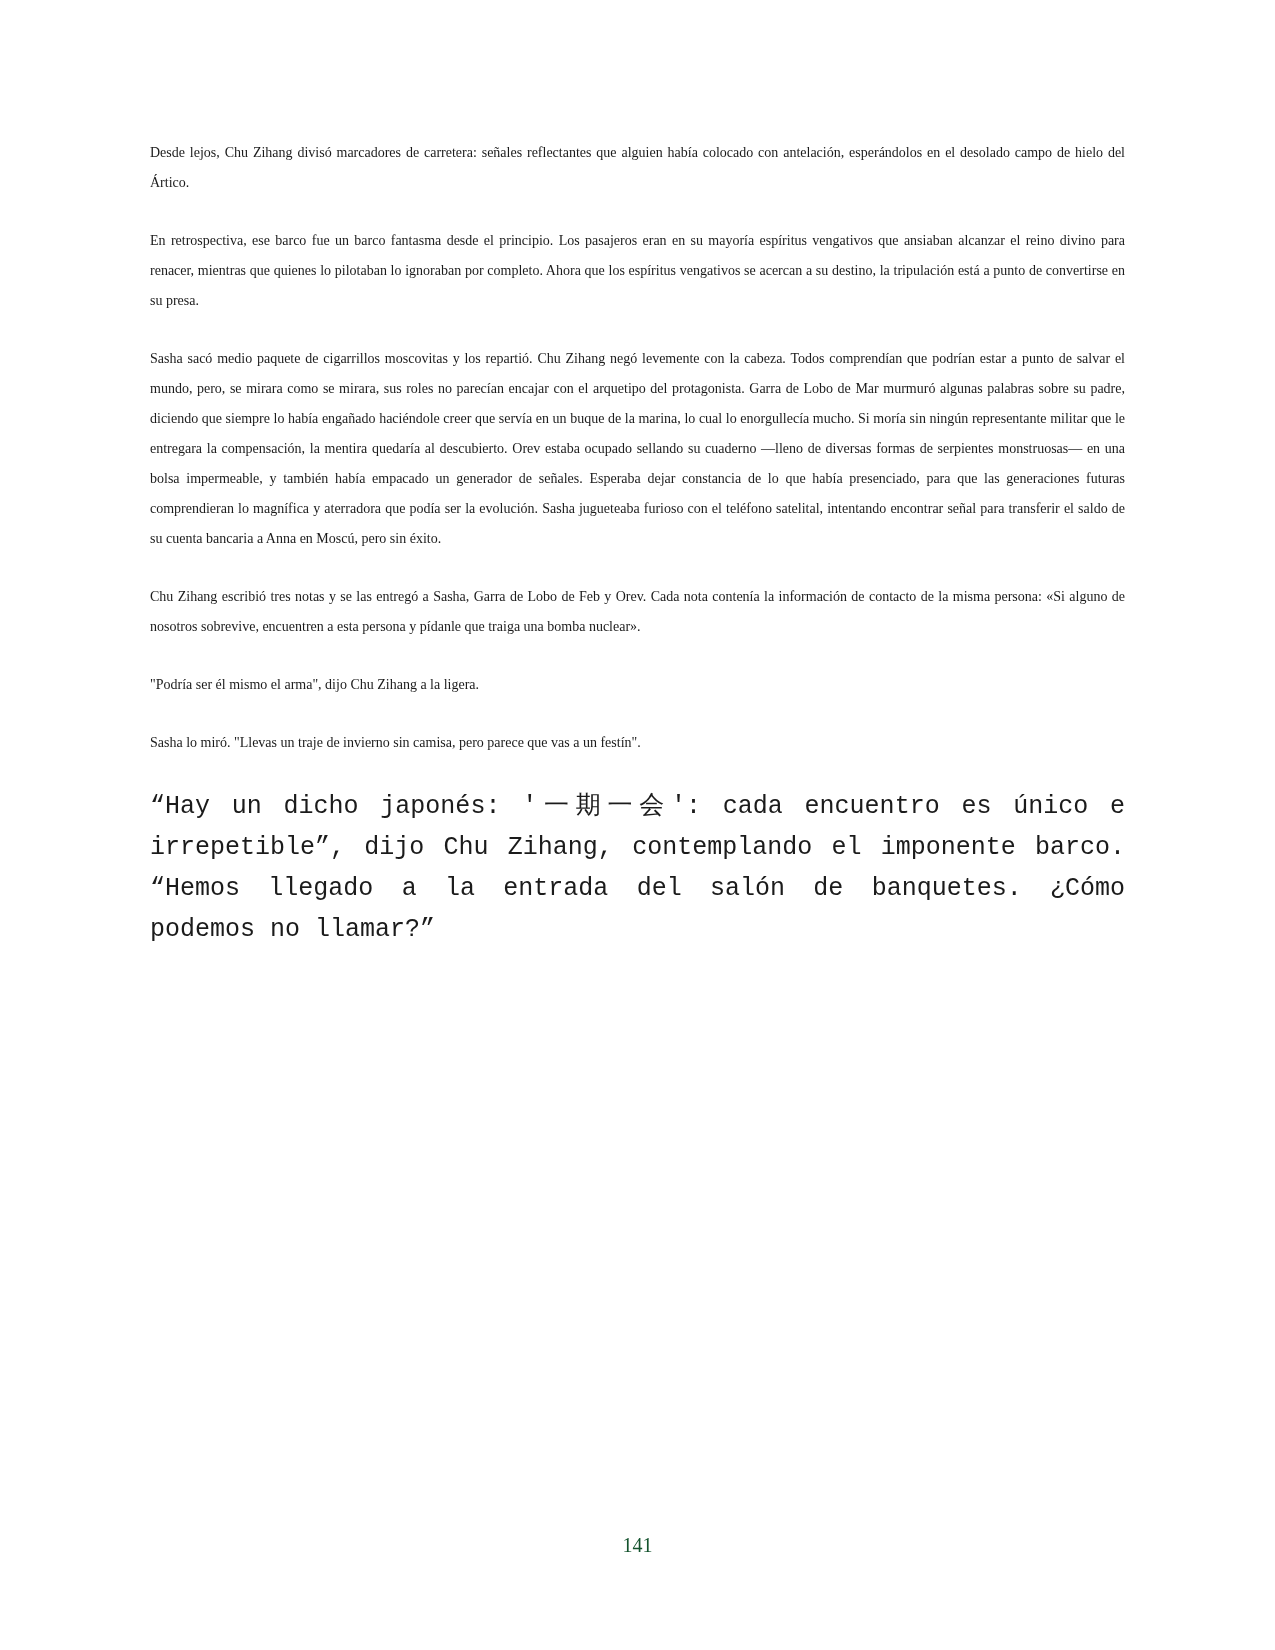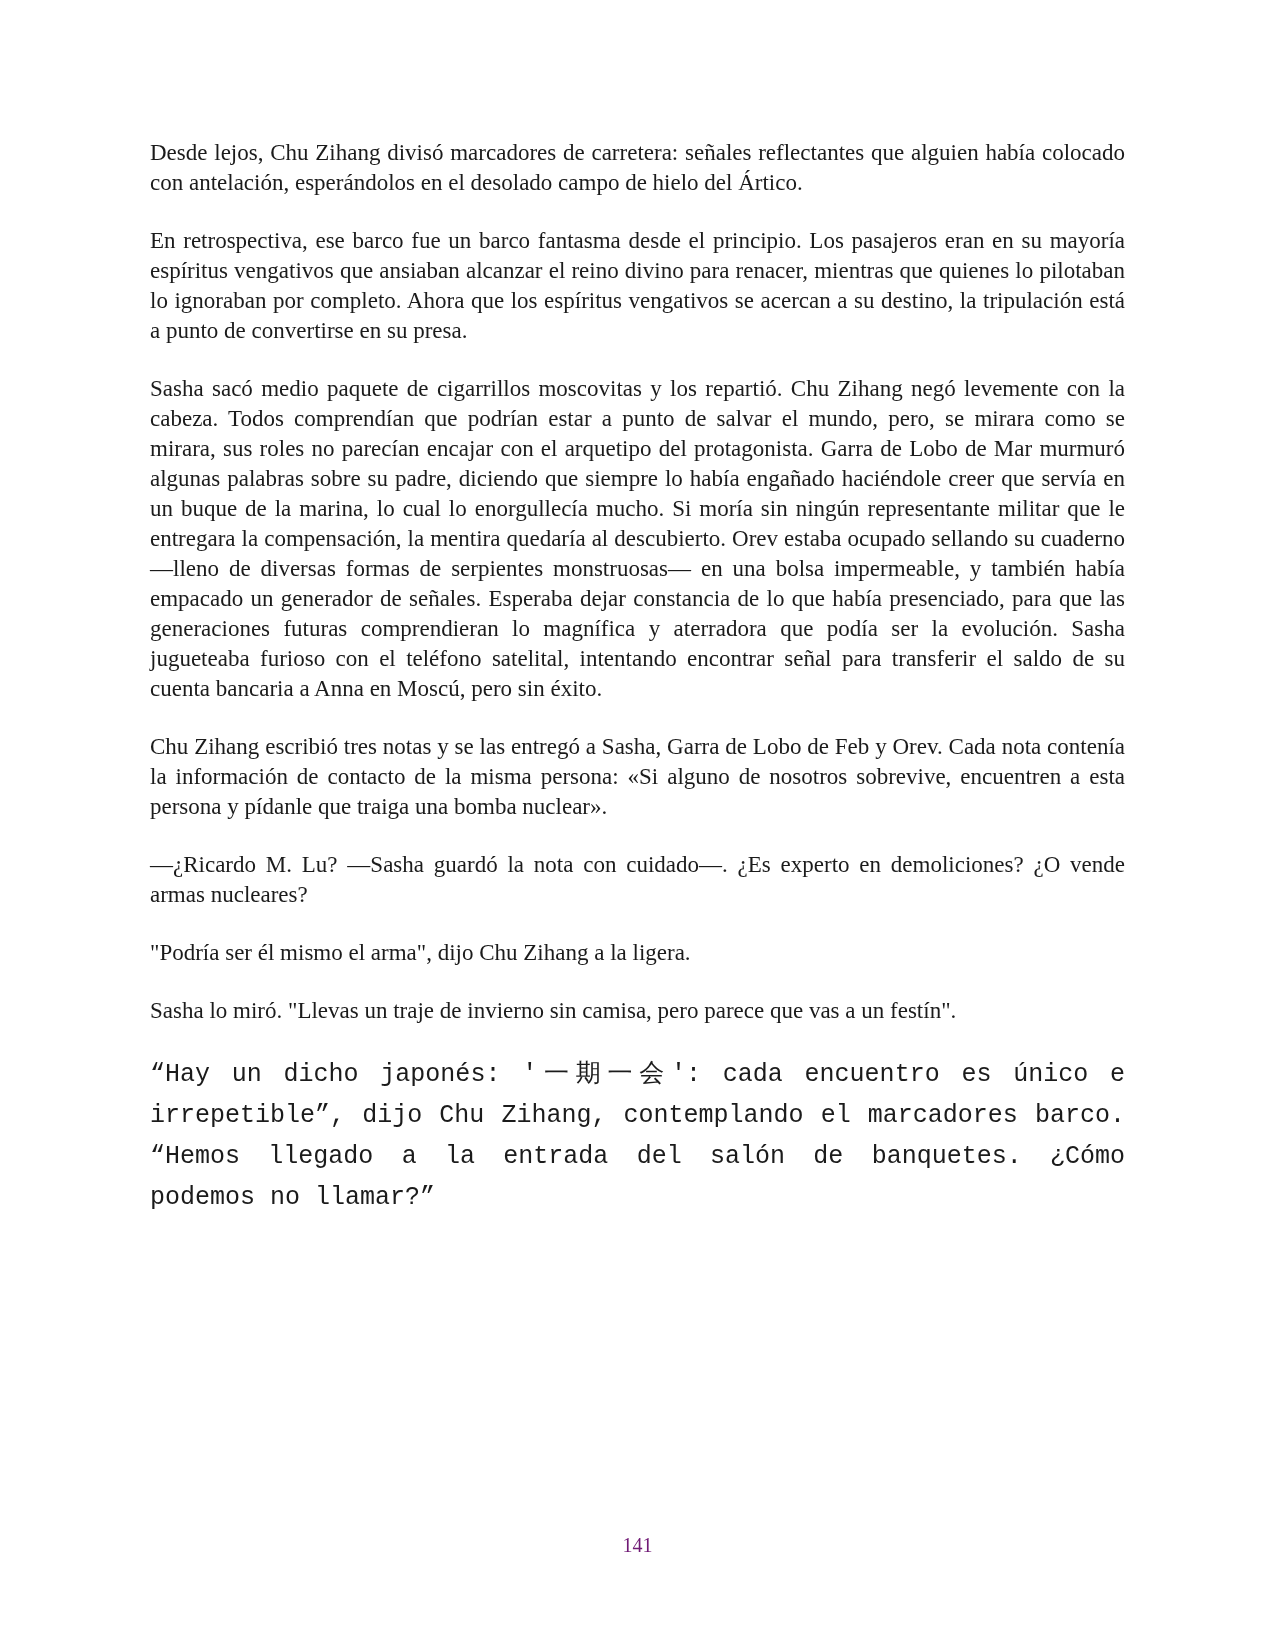--- a/index.html
+++ b/index.html
@@ -17,51 +17,50 @@
     color: #1b1b1b;
   }
   .content {
     position: absolute;
     top: 138px;
     left: 150px;
     width: 975px;
   }
   .content p {
     margin: 0 0 28px 0;
-    font-size: 23px;
+    font-size: 14px;
     line-height: 30px;
     text-align: justify;
     text-justify: inter-word;
   }
   .content p.mono {
     font-family: "Liberation Mono", "DejaVu Sans Mono", monospace;
     font-size: 25px;
     line-height: 41px;
     margin-top: 2px;
     letter-spacing: 0px;
   }
   .footer {
     position: absolute;
     top: 1532px;
     left: 0;
     width: 100%;
     text-align: center;
     font-size: 20px;
     line-height: 26px;
-    color: #701a75;
+    color: #14532d;
   }
 </style>
 </head>
 <body>
 
 <div class="page">
   <div class="content">
     <p>Desde lejos, Chu Zihang divisó marcadores de carretera: señales reflectantes que alguien había colocado con antelación, esperándolos en el desolado campo de hielo del Ártico.</p>
     <p>En retrospectiva, ese barco fue un barco fantasma desde el principio. Los pasajeros eran en su mayoría espíritus vengativos que ansiaban alcanzar el reino divino para renacer, mientras que quienes lo pilotaban lo ignoraban por completo. Ahora que los espíritus vengativos se acercan a su destino, la tripulación está a punto de convertirse en su presa.</p>
     <p>Sasha sacó medio paquete de cigarrillos moscovitas y los repartió. Chu Zihang negó levemente con la cabeza. Todos comprendían que podrían estar a punto de salvar el mundo, pero, se mirara como se mirara, sus roles no parecían encajar con el arquetipo del protagonista. Garra de Lobo de Mar murmuró algunas palabras sobre su padre, diciendo que siempre lo había engañado haciéndole creer que servía en un buque de la marina, lo cual lo enorgullecía mucho. Si moría sin ningún representante militar que le entregara la compensación, la mentira quedaría al descubierto. Orev estaba ocupado sellando su cuaderno —lleno de diversas formas de serpientes monstruosas— en una bolsa impermeable, y también había empacado un generador de señales. Esperaba dejar constancia de lo que había presenciado, para que las generaciones futuras comprendieran lo magnífica y aterradora que podía ser la evolución. Sasha jugueteaba furioso con el teléfono satelital, intentando encontrar señal para transferir el saldo de su cuenta bancaria a Anna en Moscú, pero sin éxito.</p>
     <p>Chu Zihang escribió tres notas y se las entregó a Sasha, Garra de Lobo de Feb y Orev. Cada nota contenía la información de contacto de la misma persona: «Si alguno de nosotros sobrevive, encuentren a esta persona y pídanle que traiga una bomba nuclear».</p>
-    <p>—¿Ricardo M. Lu? —Sasha guardó la nota con cuidado—. ¿Es experto en demoliciones? ¿O vende armas nucleares?</p>
     <p>"Podría ser él mismo el arma", dijo Chu Zihang a la ligera.</p>
     <p>Sasha lo miró. "Llevas un traje de invierno sin camisa, pero parece que vas a un festín".</p>
-    <p class="mono">“Hay un dicho japonés: '一期一会': cada encuentro es único e irrepetible”, dijo Chu Zihang, contemplando el marcadores barco. “Hemos llegado a la entrada del salón de banquetes. ¿Cómo podemos no llamar?”</p>
+    <p class="mono">“Hay un dicho japonés: '一期一会': cada encuentro es único e irrepetible”, dijo Chu Zihang, contemplando el imponente barco. “Hemos llegado a la entrada del salón de banquetes. ¿Cómo podemos no llamar?”</p>
   </div>
   <div class="footer">141</div>
 </div>
 
 </body></html>

